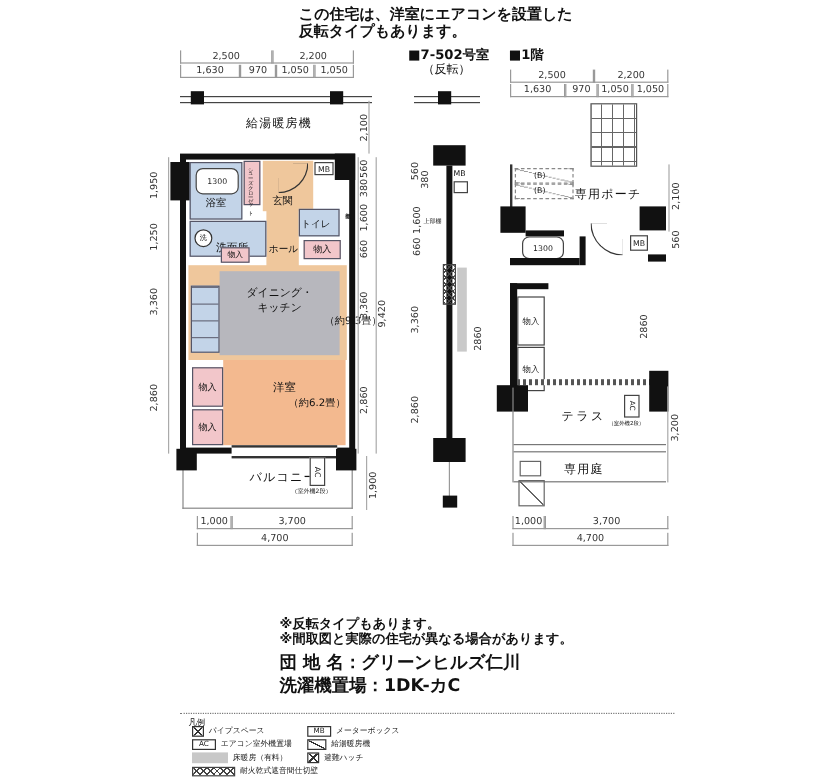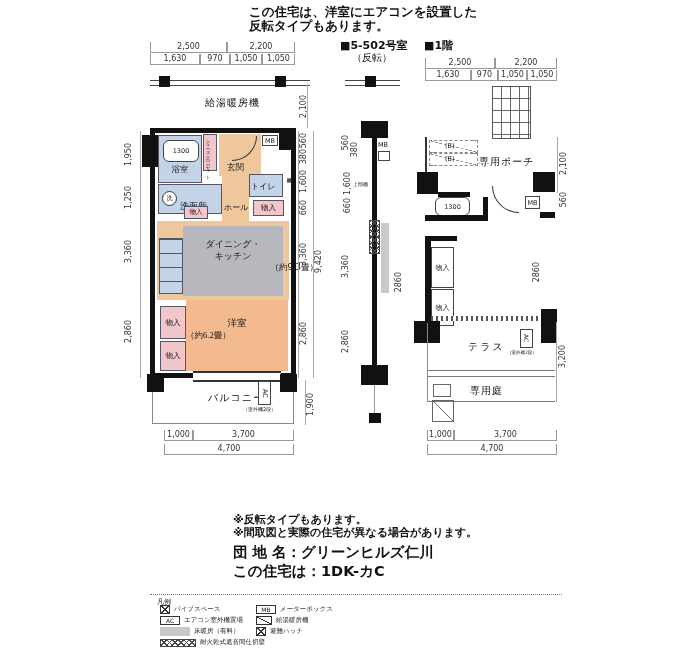--- a/index.html
+++ b/index.html
@@ -59,21 +59,21 @@
   .sym-dots{width:34px;height:0;border-top:1px dotted #333;}
   .sym-bike{width:22px;height:9px;border:1px dashed #555;background:#fff;}
 </style>
 </head>
 <body>
 
 <div class="canvas">
 
   <div class="txt bold" style="left:249px;top:4px;font-size:12.5px;">この住宅は、洋室にエアコンを設置した</div>
   <div class="txt bold" style="left:249px;top:18px;font-size:12.5px;">反転タイプもあります。</div>
-  <div class="txt bold" style="left:340px;top:38px;font-size:11px;">■5-502号室</div>
+  <div class="txt bold" style="left:340px;top:38px;font-size:11px;">■7-502号室</div>
   <div class="txt" style="left:352px;top:51px;font-size:10px;text-align:right;">（反転）</div>
   <div class="txt bold" style="left:424px;top:38px;font-size:11px;">■1階</div>
 
   <div class="dim" style="left:150px;top:42px;width:77px;">2,500</div>
   <div class="dim" style="left:227px;top:42px;width:68px;">2,200</div>
   <div class="dim" style="left:150px;top:54px;width:50px;">1,630</div>
   <div class="dim" style="left:200px;top:54px;width:30px;">970</div>
   <div class="dim" style="left:230px;top:54px;width:32px;">1,050</div>
   <div class="dim" style="left:262px;top:54px;width:33px;">1,050</div>
 
@@ -110,21 +110,21 @@
 
   <div class="room orange" style="left:157px;top:221px;width:132px;height:79px;"></div>
   <div class="room gray" style="left:183px;top:226px;width:100px;height:70px;"></div>
   <div class="room blue" style="left:159px;top:238px;width:24px;height:56px;background-image:linear-gradient(#556 1px,transparent 1px);background-size:100% 14px;"></div>
   <div class="lbl" style="left:183px;top:238px;width:100px;text-align:center;font-size:9px;">ダイニング・</div>
   <div class="lbl" style="left:183px;top:250px;width:100px;text-align:center;font-size:9px;">キッチン</div>
   <div class="lbl" style="left:183px;top:262px;width:100px;text-align:right;font-size:8.5px;padding-left:35px;">（約9.3畳）</div>
 
   <div class="room salmon" style="left:186px;top:300px;width:102px;height:71px;"></div>
   <div class="lbl" style="left:186px;top:317px;width:102px;text-align:center;font-size:9.5px;">洋室</div>
-  <div class="lbl" style="left:186px;top:330px;width:102px;text-align:left;font-size:8.5px;font-family:Liberation Serif, serif;">（約6.2畳）</div>
+  <div class="lbl" style="left:186px;top:330px;width:102px;text-align:right;font-size:8.5px;">（約6.2畳）</div>
   <div class="room pink" style="left:160px;top:306px;width:26px;height:33px;display:flex;align-items:center;justify-content:center;font-size:7.5px;">物入</div>
   <div class="room pink" style="left:160px;top:341px;width:26px;height:30px;display:flex;align-items:center;justify-content:center;font-size:7.5px;">物入</div>
 
   <div class="abs" style="left:193px;top:371px;width:88px;height:7px;background:#fff;border-top:2px solid #333;border-bottom:2px solid #333;"></div>
   <div class="abs" style="left:152px;top:380px;width:142px;height:44px;border:1px solid #888;border-top:none;box-sizing:border-box;"></div>
   <div class="wall" style="left:147px;top:374px;width:17px;height:18px;"></div>
   <div class="wall" style="left:280px;top:374px;width:17px;height:18px;"></div>
   <div class="lbl" style="left:188px;top:391px;font-size:10px;letter-spacing:1px;margin-left:20px;">バルコニー</div>
   <div class="smallbox" style="left:258px;top:381px;width:13px;height:24px;writing-mode:vertical-rl;font-size:6.5px;">AC</div>
   <div class="lbl" style="left:243px;top:406px;font-size:5px;">（室外機2段）</div>
@@ -221,21 +221,21 @@
   <div class="vline" style="left:556px;top:322px;height:80px;"></div>
   <div class="vnum" style="left:559px;top:345px;">3,200</div>
 
   <div class="dim" style="left:427px;top:430px;width:27px;">1,000</div>
   <div class="dim" style="left:454px;top:430px;width:103px;">3,700</div>
   <div class="dim" style="left:427px;top:444px;width:130px;">4,700</div>
 
   <div class="txt bold" style="left:233px;top:512px;font-size:11px;">※反転タイプもあります。</div>
   <div class="txt bold" style="left:233px;top:525px;font-size:11px;">※間取図と実際の住宅が異なる場合があります。</div>
   <div class="txt bold" style="left:233px;top:543px;font-size:14.5px;">団 地 名：グリーンヒルズ仁川</div>
-  <div class="txt bold" style="left:233px;top:562px;font-size:14.5px;">この住宅は：1DK-カC</div>
+  <div class="txt bold" style="left:233px;top:562px;font-size:14.5px;">洗濯機置場：1DK-カC</div>
 
   <div class="abs" style="left:150px;top:594px;width:412px;border-top:1px dotted #777;"></div>
   <div class="lbl" style="left:157px;top:597px;font-size:7px;">凡例</div>
 
   <div class="legend-col" style="left:256px;top:604px;">
     <div class="legend-row">
       <span class="sym sym-mb">MB</span>
       <span class="llabel">メーターボックス</span>
     </div>
     <div class="legend-row">

